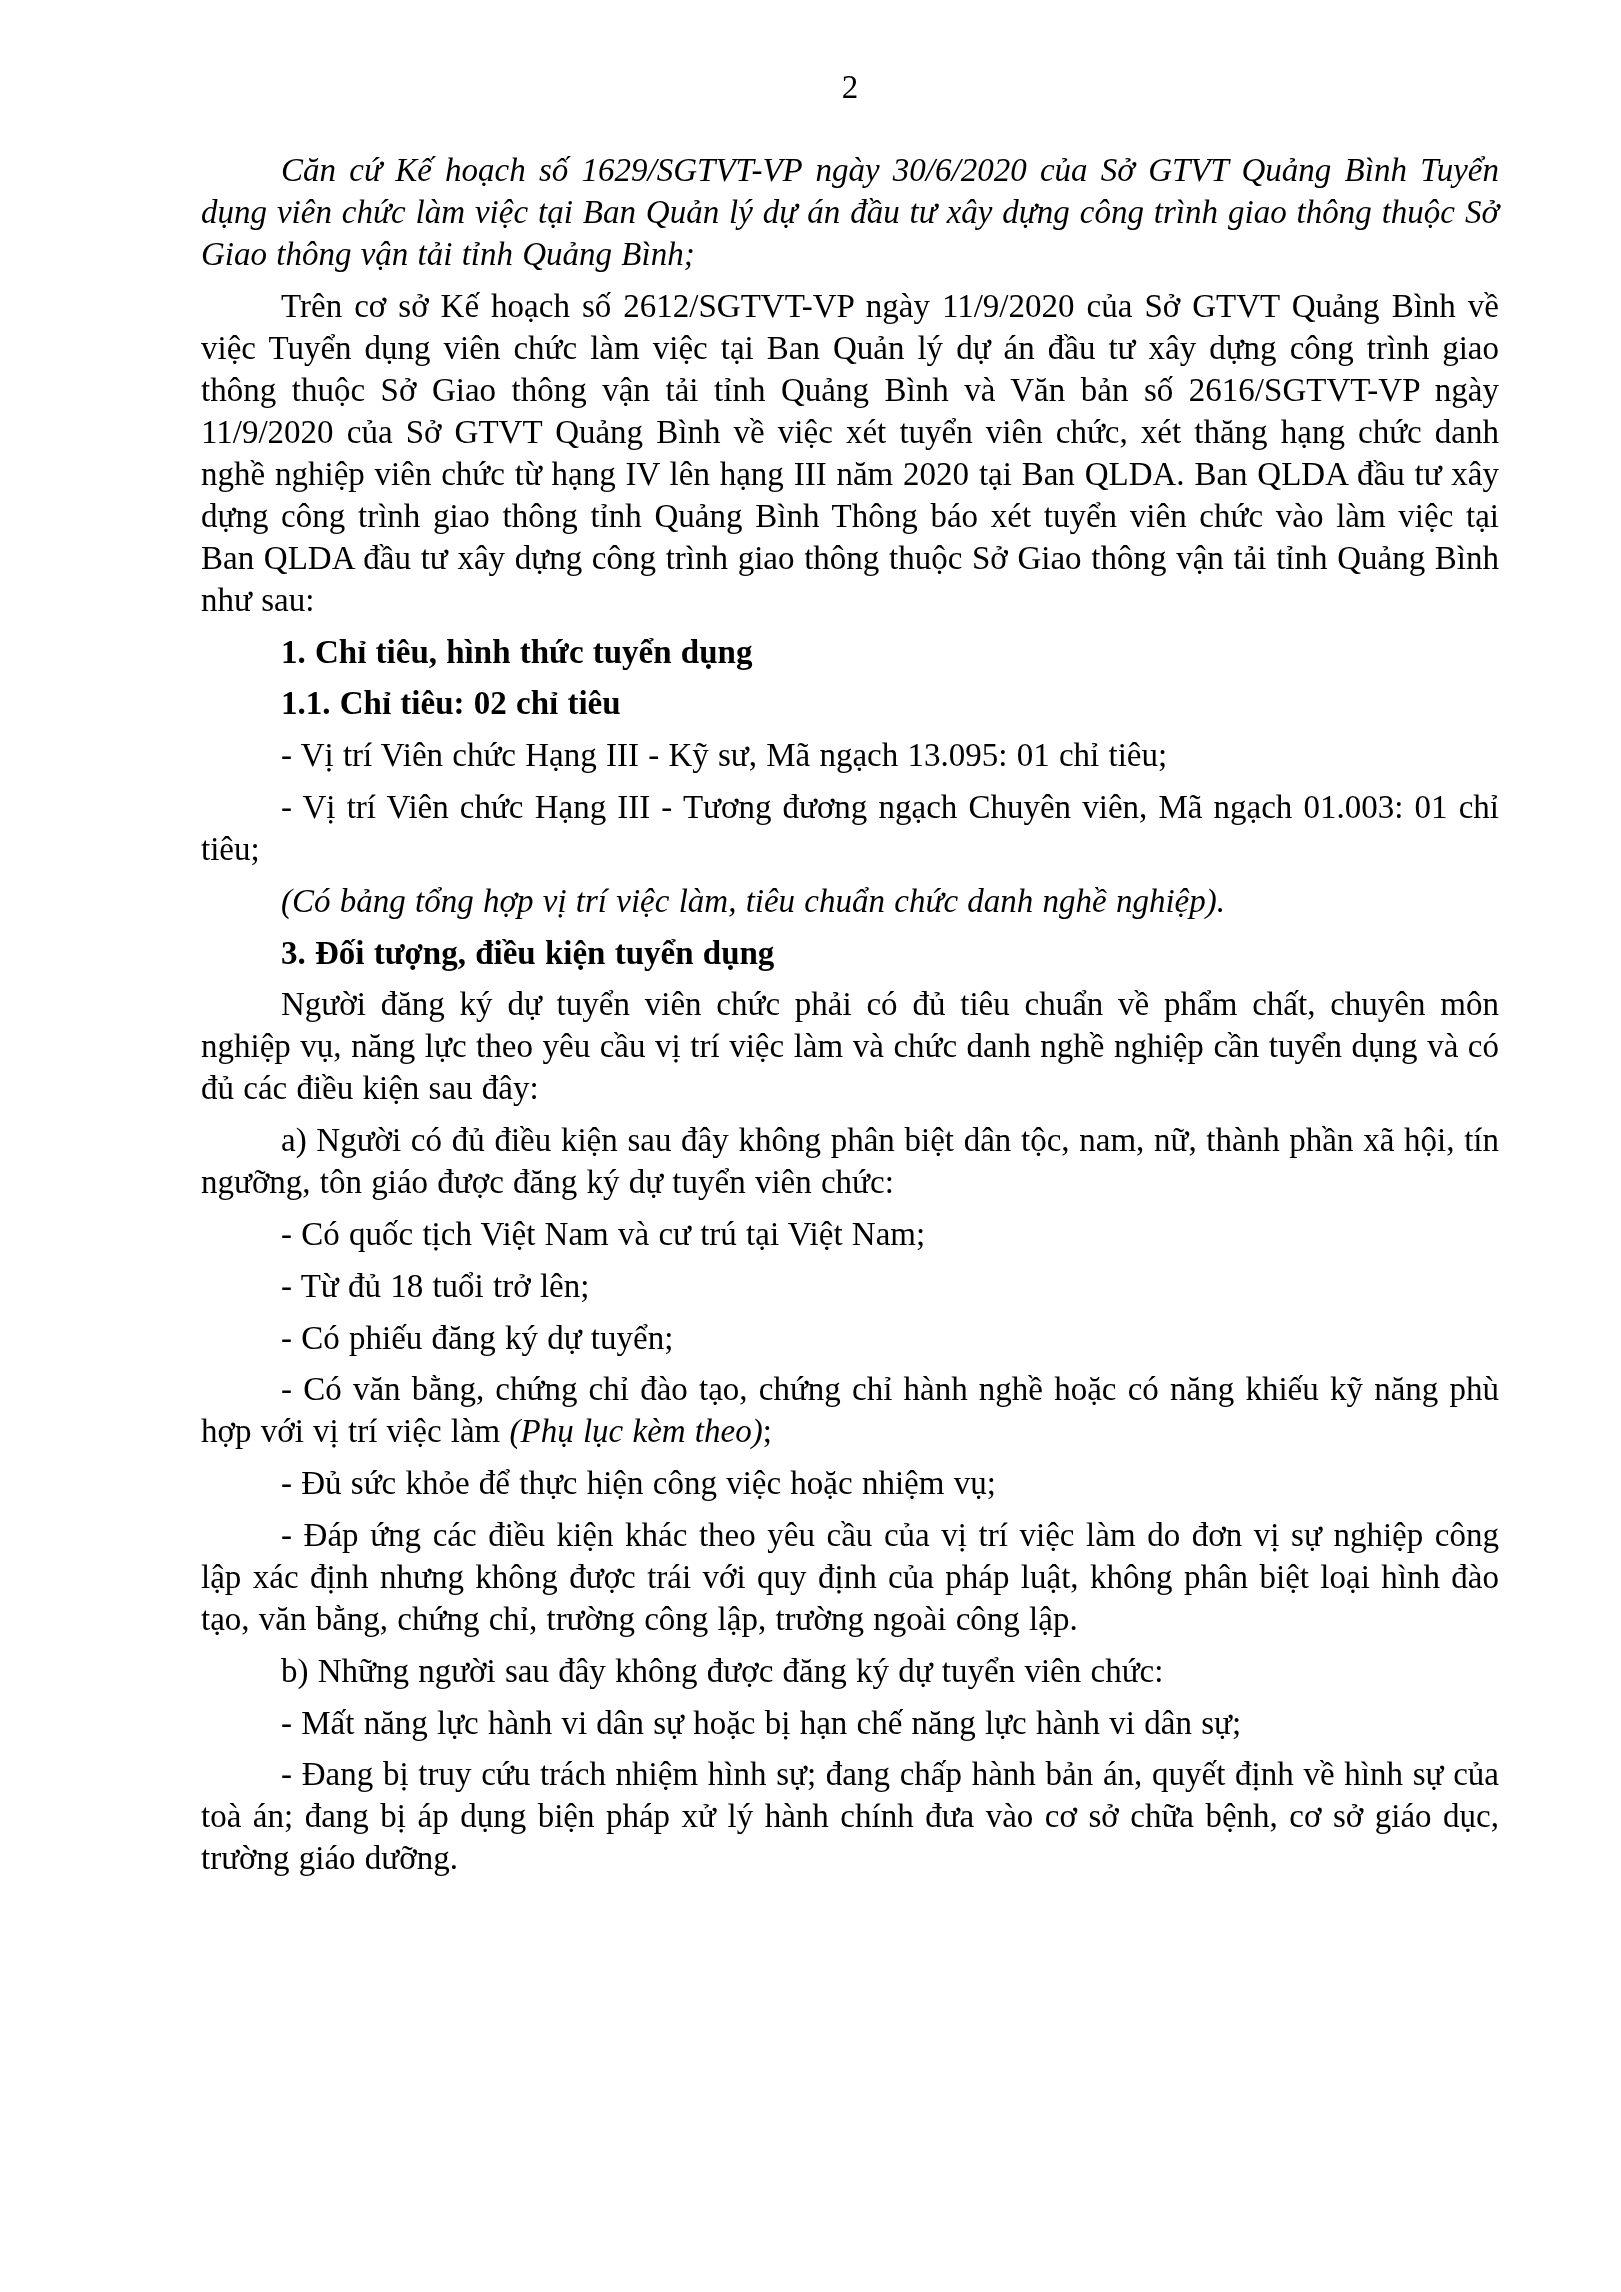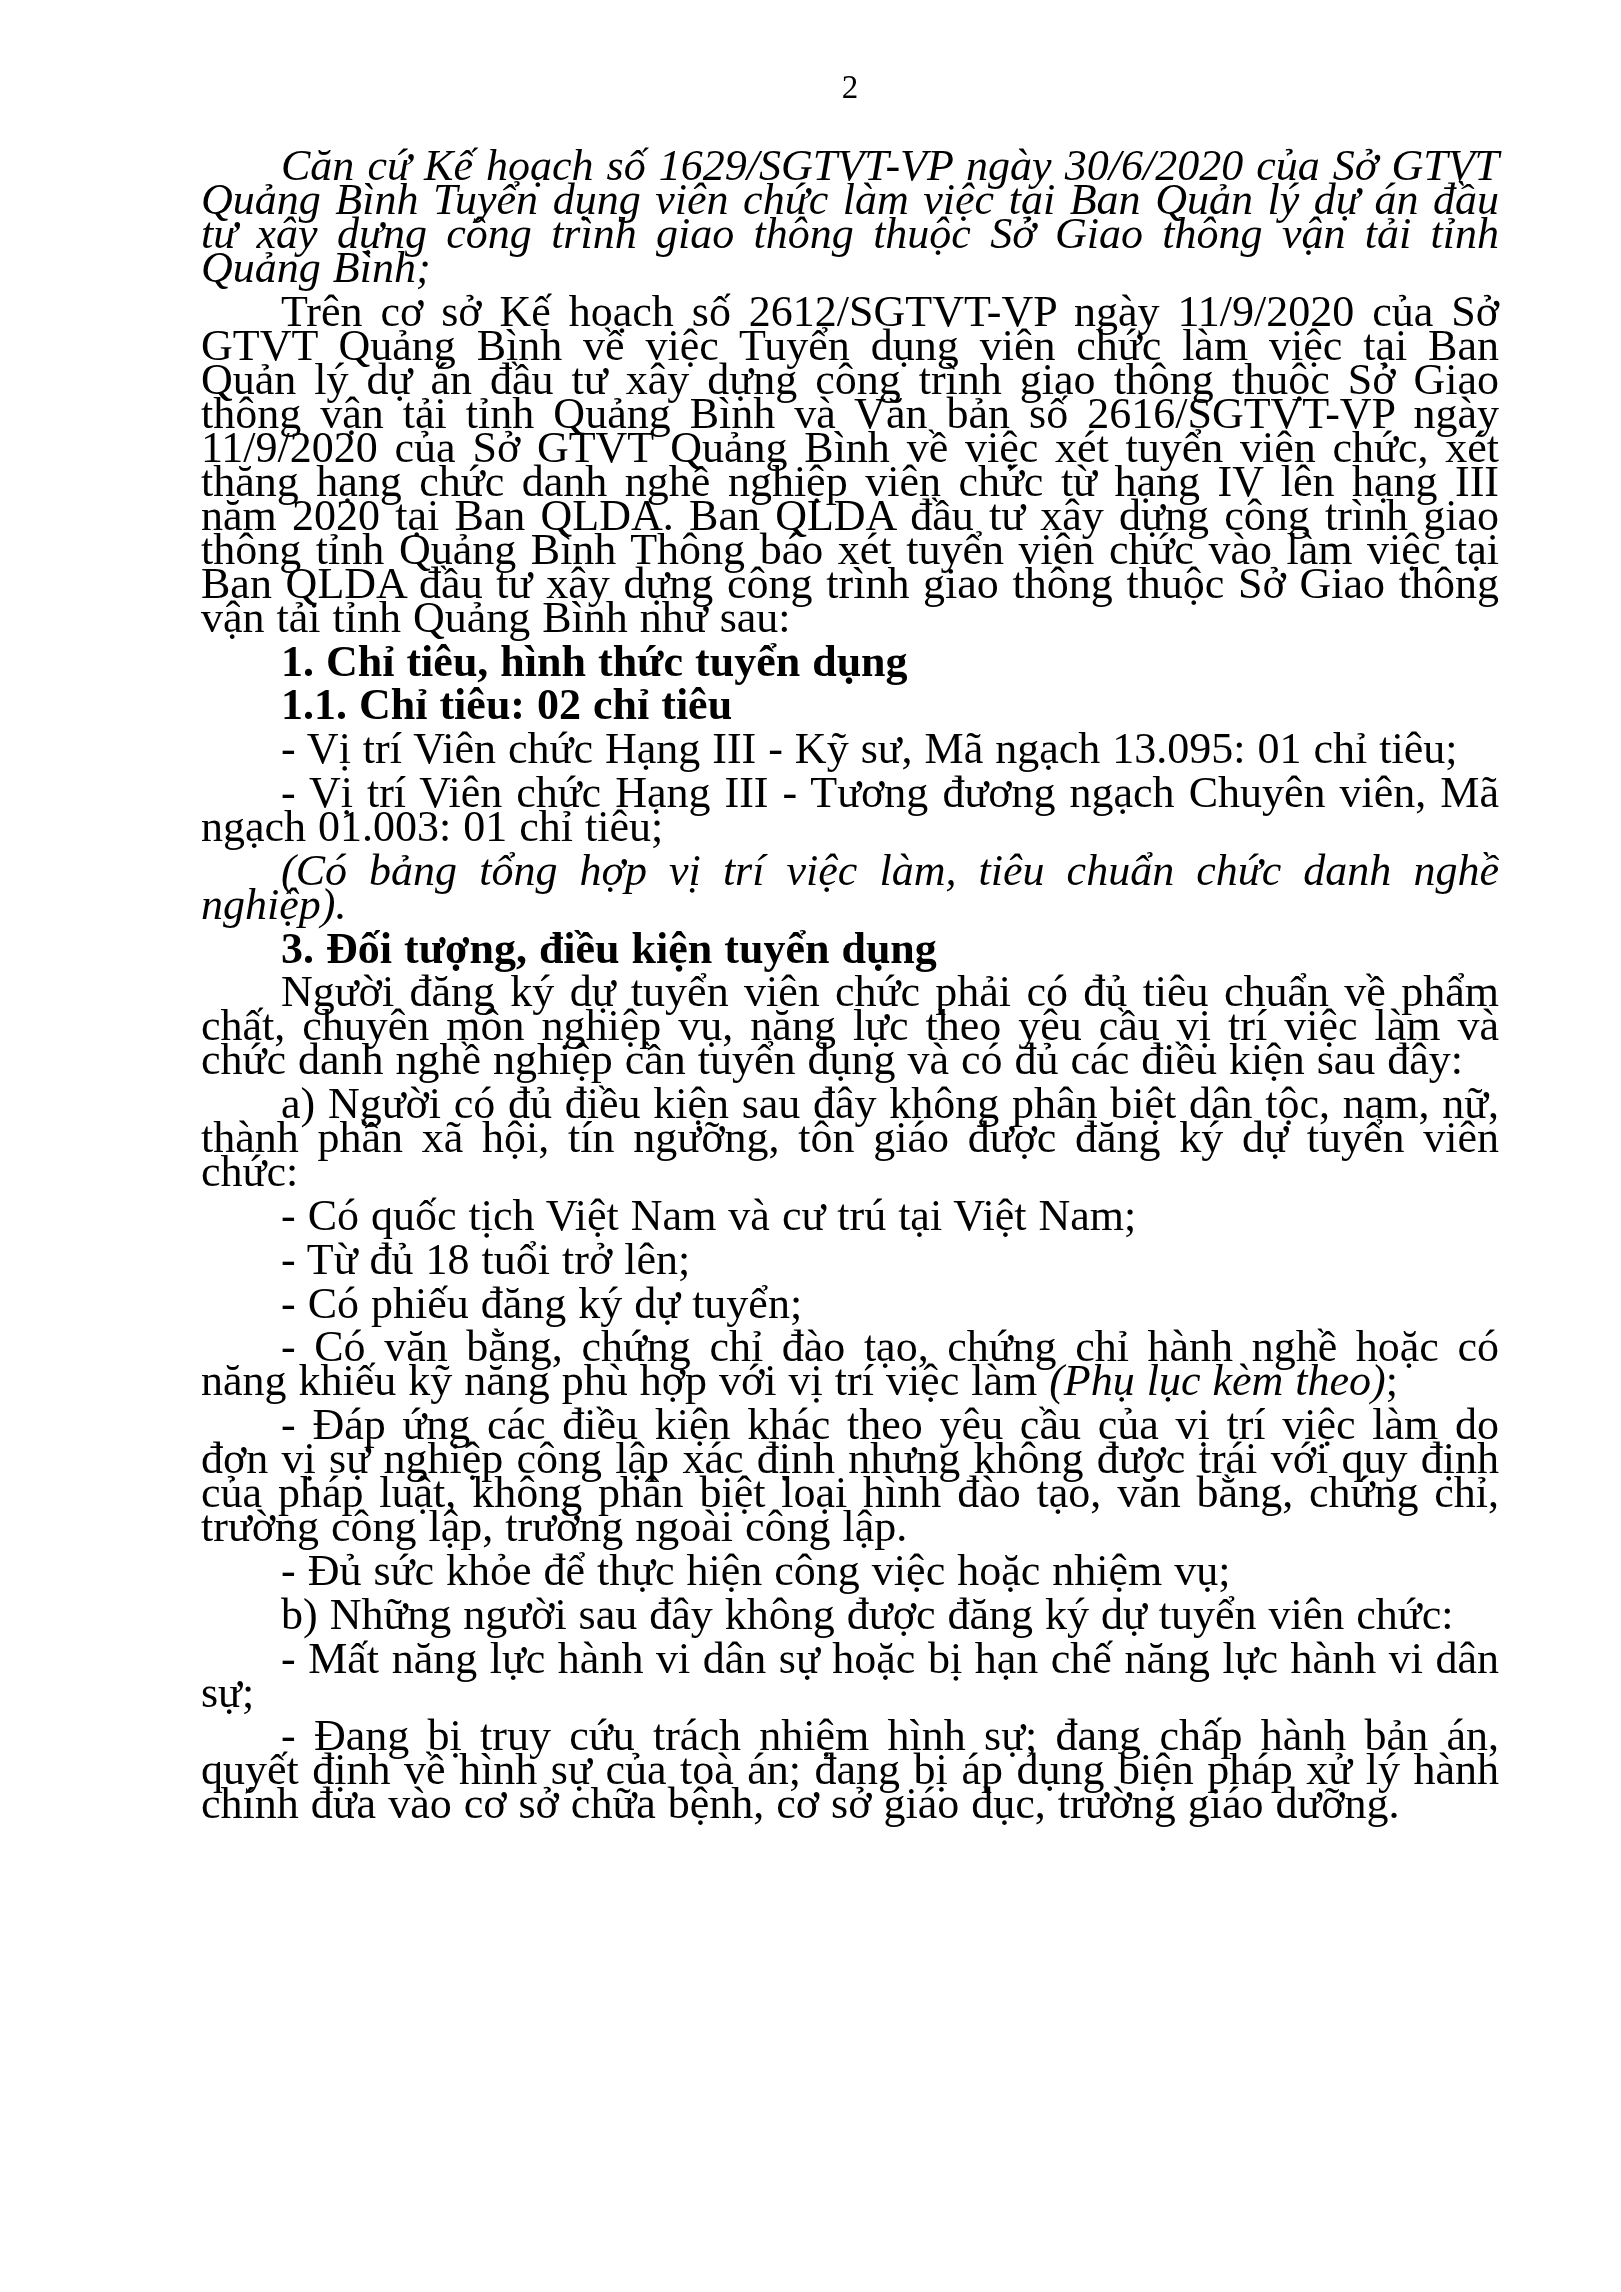--- a/index.html
+++ b/index.html
@@ -21,22 +21,22 @@
     padding: 71px 122px 0 201px;
     text-align: center;
     font-size: 33px;
     line-height: 33px;
   }
   .content {
     padding: 45px 122px 0 201px;
   }
   p.doc-p {
     margin: 0 0 9.8px 0;
-    font-size: 44px;
-    line-height: 34px;
+    font-size: 33px;
+    line-height: 42px;
     text-indent: 80px;
     text-align: justify;
     word-spacing: 1px;
   }
   .italic { font-style: italic; }
   .bold   { font-weight: bold; }
 </style>
 </head>
 <body>
 
@@ -72,23 +72,23 @@
 
     <p class="doc-p">- Từ đủ 18 tuổi trở lên;</p>
 
     <p class="doc-p">- Có phiếu đăng ký dự tuyển;</p>
 
 
     <p class="doc-p">
       <span>- Có văn bằng, chứng chỉ đào tạo, chứng chỉ hành nghề hoặc có năng khiếu kỹ năng phù hợp với vị trí việc làm </span><span class="italic">(Phụ lục kèm theo)</span><span>;</span>
     </p>
 
+    <p class="doc-p">- Đủ sức khỏe để thực hiện công việc hoặc nhiệm vụ;</p>
+
     <p class="doc-p">- Đáp ứng các điều kiện khác theo yêu cầu của vị trí việc làm do đơn vị sự nghiệp công lập xác định nhưng không được trái với quy định của pháp luật, không phân biệt loại hình đào tạo, văn bằng, chứng chỉ, trường công lập, trường ngoài công lập.</p>
-
-    <p class="doc-p">- Đủ sức khỏe để thực hiện công việc hoặc nhiệm vụ;</p>
 
     <p class="doc-p">b) Những người sau đây không được đăng ký dự tuyển viên chức:</p>
 
     <p class="doc-p">- Mất năng lực hành vi dân sự hoặc bị hạn chế năng lực hành vi dân sự;</p>
 
     <p class="doc-p">- Đang bị truy cứu trách nhiệm hình sự; đang chấp hành bản án, quyết định về hình sự của toà án; đang bị áp dụng biện pháp xử lý hành chính đưa vào cơ sở chữa bệnh, cơ sở giáo dục, trường giáo dưỡng.</p>
 
   </div>
 </div>
 

